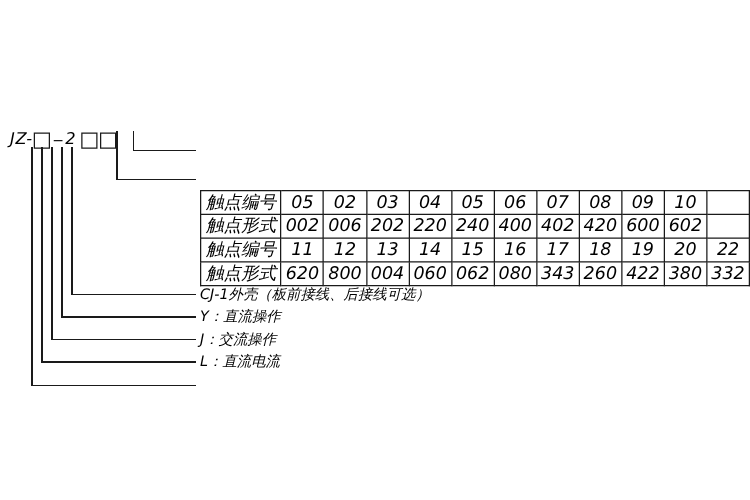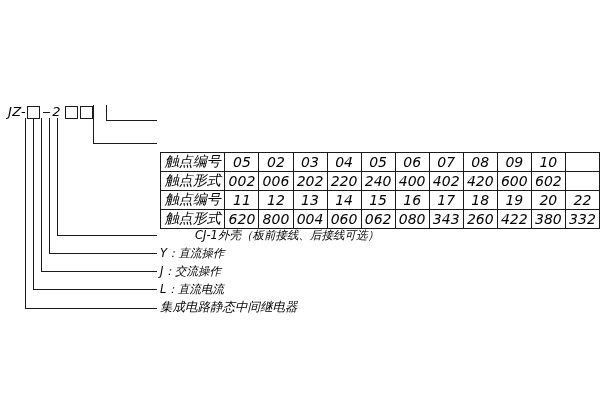--- a/index.html
+++ b/index.html
@@ -68,21 +68,21 @@
 
   
   .label {
     position: absolute;
     font-size: 11.5px;
     line-height: 14px;
     white-space: nowrap;
   }
   .label.l1 { left: 160px; top: 113px; }
   .label.l2 { left: 160px; top: 136px; }
-  .label.l3 { left: 160px; top: 228px; margin-left: 35px; }
+  .label.l3 { left: 160px; top: 228px; }
   .label.l4 { left: 160px; top: 246px; }
   .label.l5 { left: 160px; top: 264px; text-align: center; }
   .label.l6 { left: 160px; top: 282px; }
   .label.l7 { left: 160px; top: 300px; font-size: 12.5px; }
 
   
   .table-wrap {
     position: absolute;
     left: 160px;
     top: 152px;
@@ -139,21 +139,20 @@
       <path d="M33.5 117.5 L33.5 289.5 L157 289.5"></path>
 
       <path d="M25.5 117.5 L25.5 308.5 L157 308.5"></path>
     </g>
   </svg>
 
   <div class="label l3">CJ-1外壳（板前接线、后接线可选）</div>
   <div class="label l4">Y：直流操作</div>
   <div class="label l5">J：交流操作</div>
   <div class="label l6">L：直流电流</div>
-  <div class="label l7">集成电路静态中间继电器</div>
 
   <div class="table-wrap">
     <table class="contact-table">
       <tbody>
         <tr>
           <td class="head">触点编号</td>
           <td class="cell">05</td>
           <td class="cell">02</td>
           <td class="cell">03</td>
           <td class="cell">04</td>

